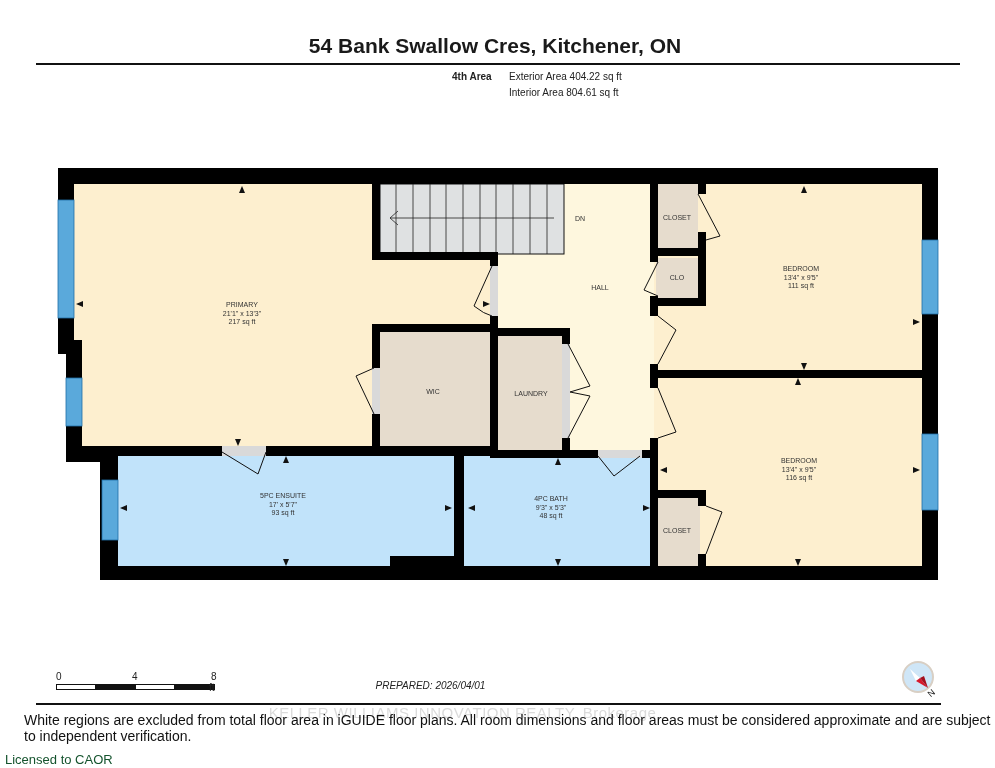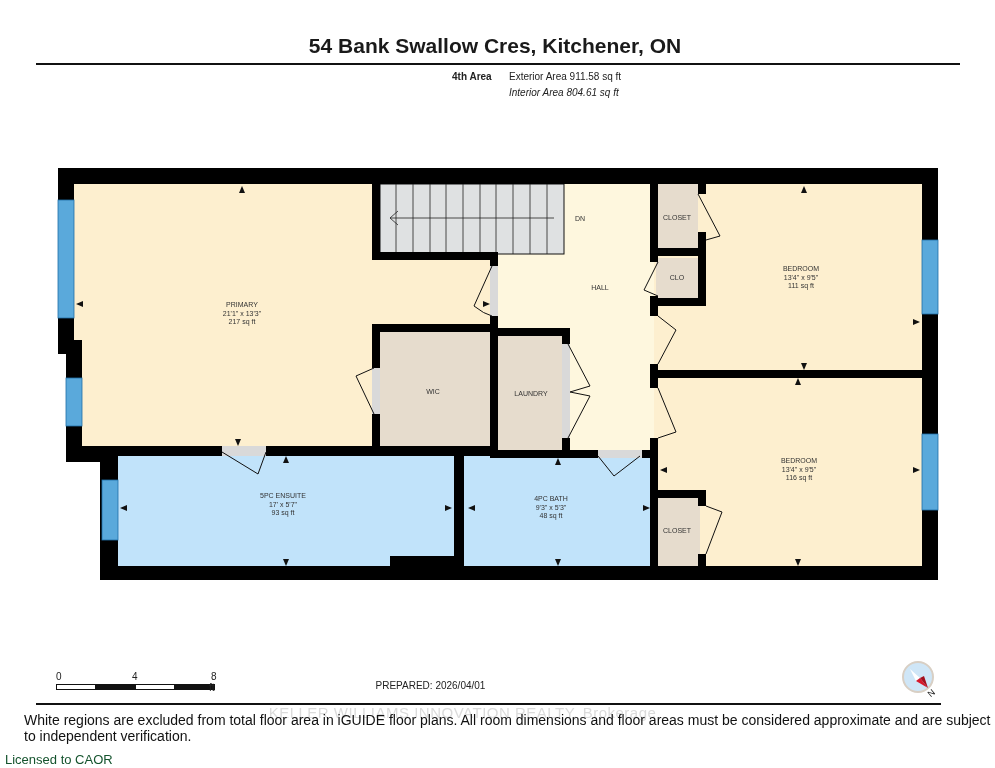--- a/index.html
+++ b/index.html
@@ -8,31 +8,31 @@
   .title { left:0; width:990px; top:34px; text-align:center; font-size:21px; font-weight:bold; color:#1a1a1a; }
   .hr { height:2px; background:#111; }
   .floor-label { left:452px; top:71px; font-size:10px; font-weight:bold; }
   .area-line { left:509px; font-size:10px; color:#222; }
   .plan { left:0; top:0; }
   .room-label { position:absolute; text-align:center; font-size:7px; line-height:8.5px; color:#333; transform:translate(-50%,-50%); white-space:nowrap; }
   .room-label .nm { text-transform:uppercase; }
   .scale-num { font-size:10px; color:#222; }
   .disclaimer { left:24px; top:712px; font-size:14px; color:#111; }
   .watermark { left:0; width:925px; top:704px; text-align:center; font-size:15px; color:rgba(190,190,190,0.55); letter-spacing:0.5px; }
-  .prepared { left:0; width:861px; top:680px; text-align:center; font-size:10px; }
+  .prepared { left:0; width:861px; top:680px; text-align:center; font-size:10px;font-style:italic; }
   .licensed { left:5px; top:752px; font-size:13px; color:#14532d; }
 </style>
 </head>
 <body>
 
 <div class="abs title">54 Bank Swallow Cres, Kitchener, ON</div>
 <div class="abs hr" style="left:36px; top:63px; width:924px;"></div>
 <div class="abs floor-label">4th Area</div>
-<div class="abs area-line" style="top:71px;">Exterior Area 911.58 sq ft</div>
-<div class="abs area-line" style="top:87px;font-style:italic;">Interior Area 804.61 sq ft</div>
+<div class="abs area-line" style="top:71px;">Exterior Area 404.22 sq ft</div>
+<div class="abs area-line" style="top:87px;">Interior Area 804.61 sq ft</div>
 
 <svg class="abs plan" width="995" height="768" viewBox="0 0 995 768">
 
   <g>
     <rect x="66" y="176" width="430" height="276" fill="#fdefcf"></rect>
     <rect x="496" y="184" width="158" height="272" fill="#fef7de"></rect>
     <rect x="654" y="184" width="270" height="190" fill="#fdefcf"></rect>
     <rect x="654" y="374" width="270" height="200" fill="#fdefcf"></rect>
     <rect x="110" y="452" width="350" height="118" fill="#c1e3fa"></rect>
     <rect x="460" y="456" width="194" height="110" fill="#c1e3fa"></rect>

